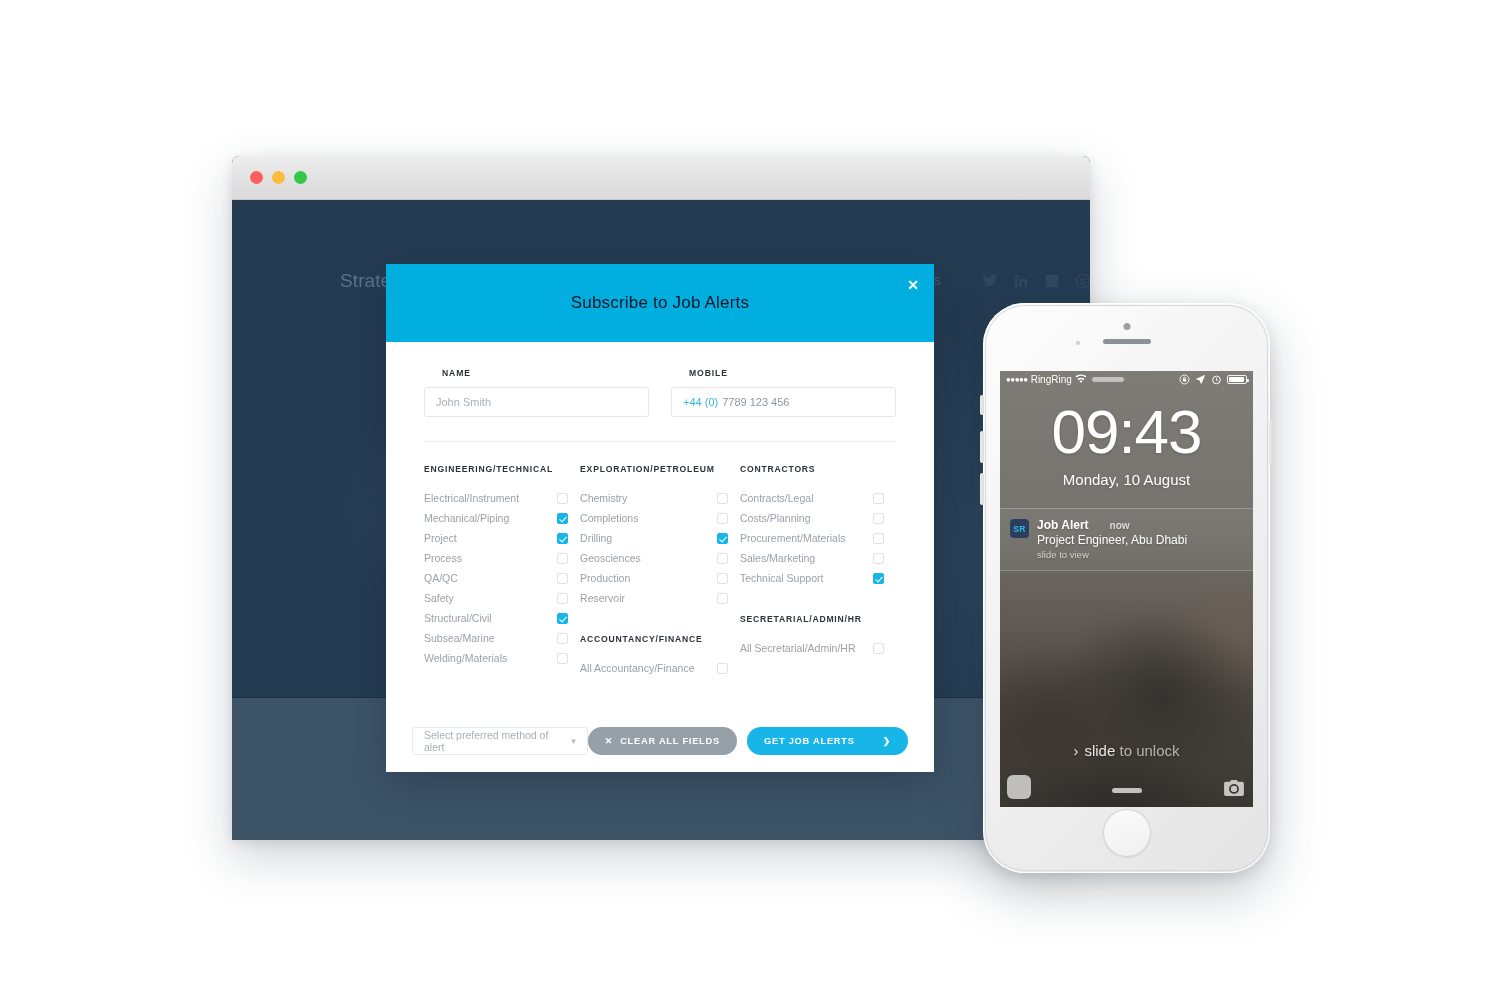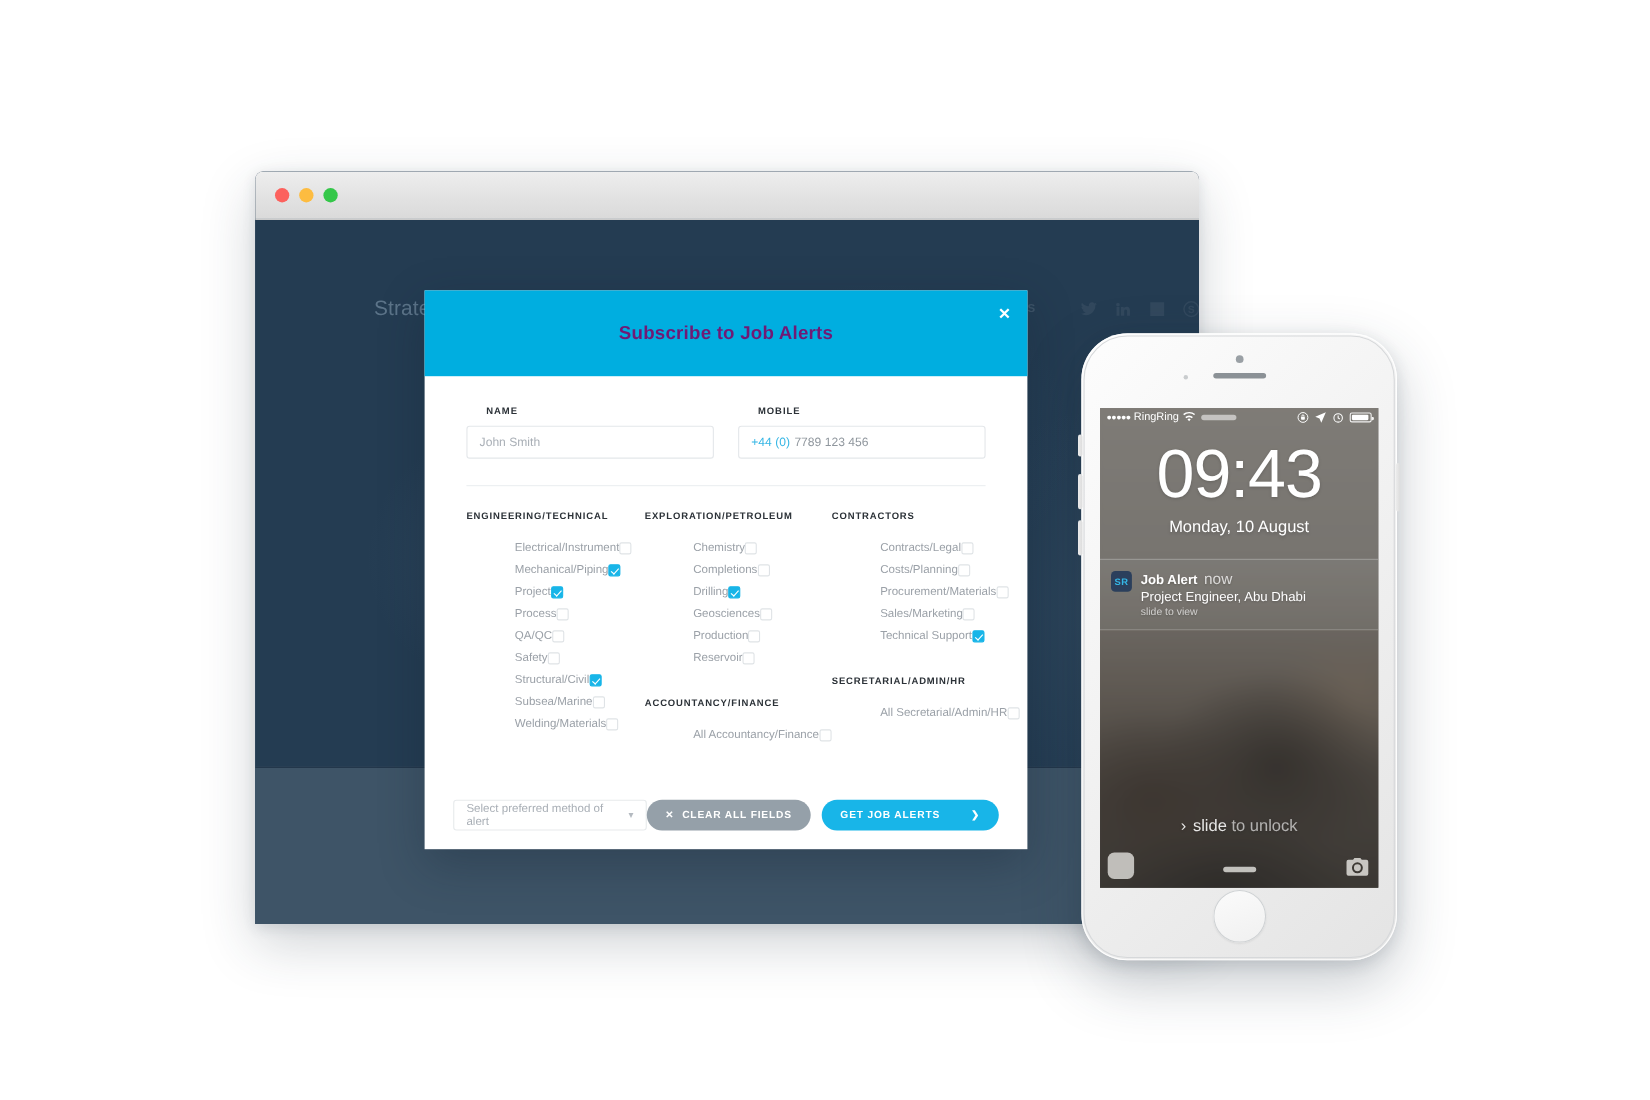--- a/index.html
+++ b/index.html
@@ -84,21 +84,21 @@
     position:absolute; left:386px; top:264px;
     width:548px; height:508px;
     background:#ffffff;
     box-shadow: 0 14px 40px rgba(20,35,50,0.32);
     z-index:20;
   }
   #modal-head {
     position:relative; height:78px; background:#00aee0;
     display:flex; align-items:center; justify-content:center;
   }
-  #modal-title { color:#701a75; font-size:17px; font-weight:700; letter-spacing:.2px; }
+  #modal-title { color:#0f172a; font-size:17px; font-weight:400; letter-spacing:.2px; }
   #modal-close {
     position:absolute; right:15px; top:14px;
     color:#ffffff; font-size:14px; line-height:1; font-weight:bold;
   }
   #modal-body { padding: 0; }
 
   #fields { display:flex; gap:22px; padding:26px 38px 24px 38px; }
   .field { flex:1; }
   .field-label {
     font-size:8.6px; font-weight:bold; letter-spacing:.9px;
@@ -116,22 +116,22 @@
 
   #cats { display:flex; padding:22px 38px 0 38px; }
   .cat-col { width:166px; }
   .cat-col.mid { width:170px; }
   .cat-title {
     font-size:8.6px; font-weight:bold; letter-spacing:.8px;
     color:#2c3238; margin-bottom:14px; white-space:nowrap;
   }
   .cat-title.spaced { margin-top:26px; }
   .cb-row {
-    display:flex; align-items:center; justify-content:flex-start;
-    height:20px; margin-bottom:0px; padding-right:12px;margin-left:44px;
+    display:flex; align-items:center; justify-content:space-between;
+    height:20px; margin-bottom:0px; padding-right:12px;
   }
   .cb-label { font-size:10.5px; color:#9ba1a8; white-space:nowrap; }
   .cb {
     width:11px; height:11px; border-radius:2px;
     border:1px solid #dfe3e6; background:#fff;
     flex:none; position:relative;
   }
   .cb.on { background:#18b5e8; border-color:#18b5e8; }
   .cb.on:after {
     content:""; position:absolute; left:3px; top:1px;
@@ -264,21 +264,21 @@
   }
   #notif-icon {
     width:19px; height:19px; border-radius:4px; flex:none;
     background:#2b3f5c; color:#35b6e5;
     display:flex; align-items:center; justify-content:center;
     font-size:8.5px; font-weight:bold; letter-spacing:.3px;
     margin-top:1px;
   }
   #notif-body { color:#fff; text-shadow:0 1px 2px rgba(0,0,0,0.2); }
   #notif-line1 { font-size:12px; font-weight:bold; }
-  #notif-line1 .when { font-weight:400; font-size:14px; color:rgba(255,255,255,0.75); margin-left:6px; }
+  #notif-line1 .when { font-weight:700; font-size:10px; color:rgba(255,255,255,0.75); margin-left:21px; }
   #notif-line2 { font-size:12px; font-weight:400; margin-top:1px; }
   #notif-line3 { font-size:9.5px; color:rgba(255,255,255,0.68); margin-top:2px; }
 
   #slide-unlock {
     position:absolute; left:0; bottom:48px; width:100%; z-index:4;
     text-align:center; color:rgba(255,255,255,0.88);
     font-size:15px; font-weight:300; text-shadow:0 1px 3px rgba(0,0,0,0.2);margin-top:28px;
   }
   #slide-unlock .chev { margin-right:6px; font-weight:300; }
   #slide-unlock .dim { color:rgba(255,255,255,0.62); }

